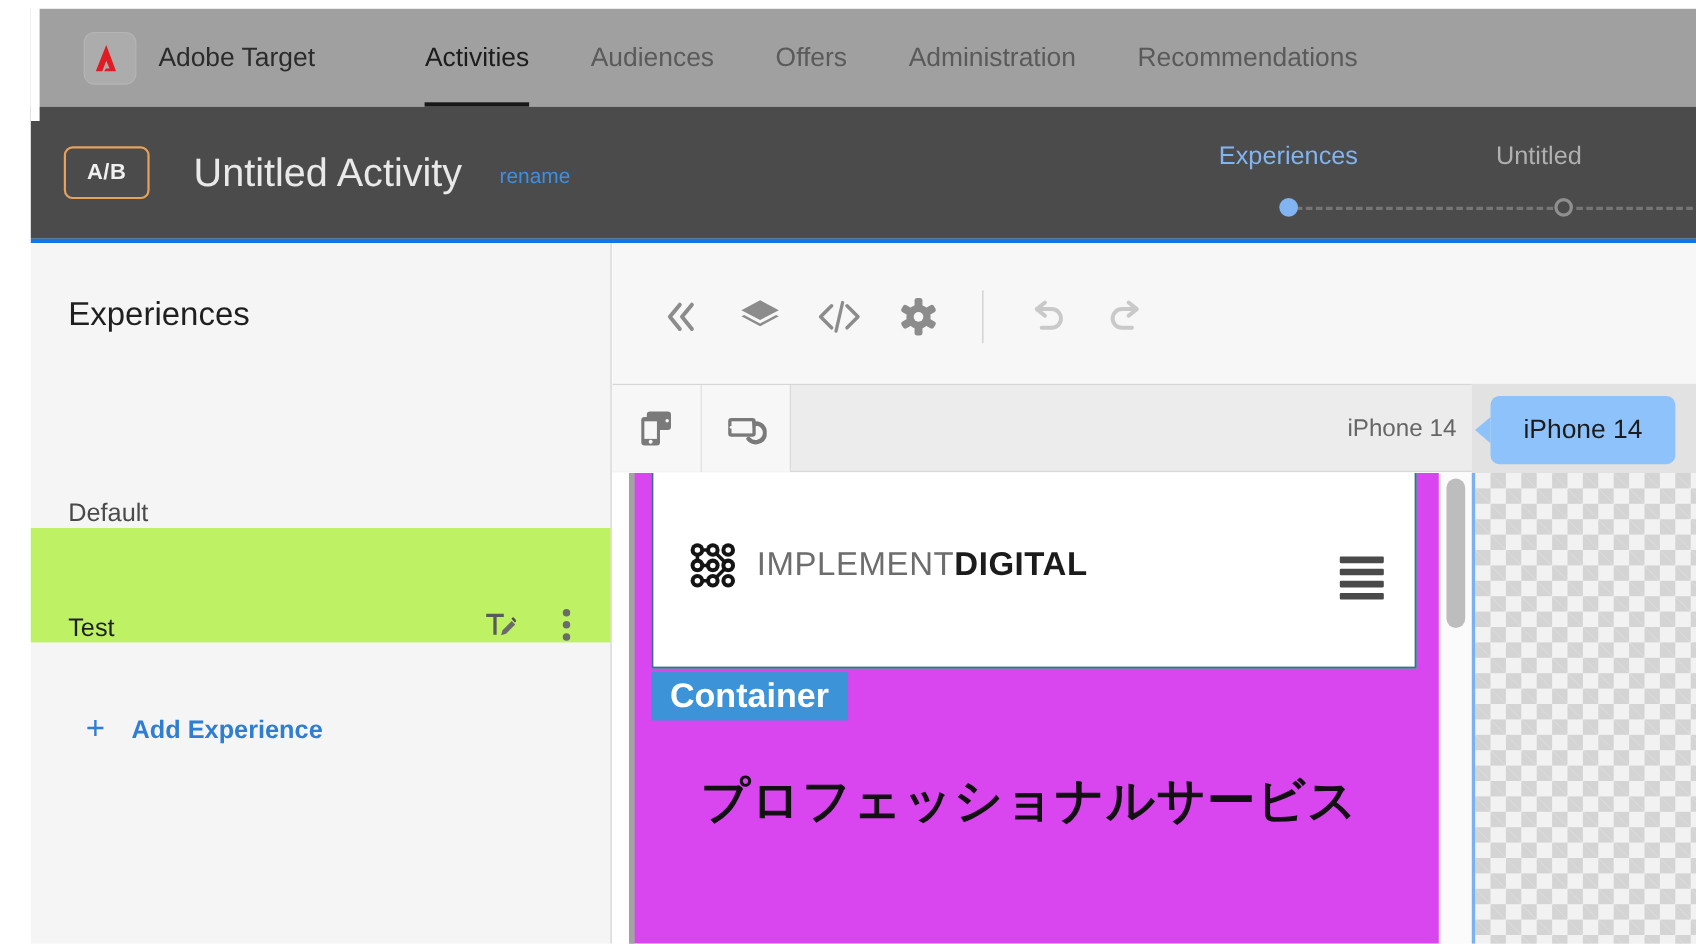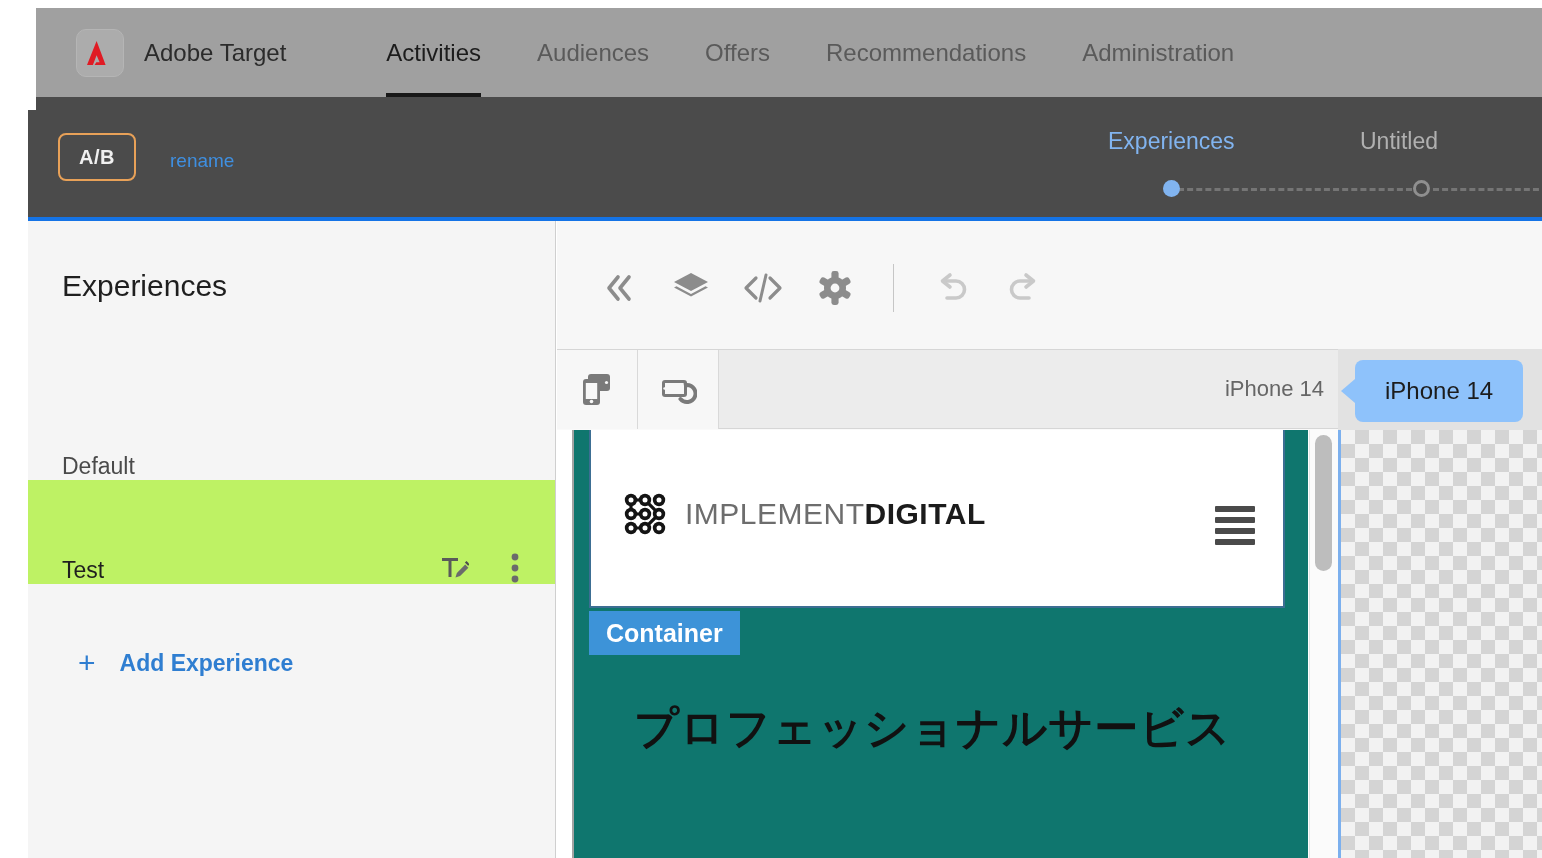--- a/index.html
+++ b/index.html
@@ -317,22 +317,22 @@
     position: absolute;
     left: 0; top: 209px;
     width: 781px; height: 428px;
     background: #ffffff;
     overflow: hidden;
   }
   .preview-page {
     position: absolute;
     left: 15px; top: 0;
     width: 736px; height: 428px;
-    background: #0f766e;
-    border-left: 2px solid #a3a3a3;
+    background: #d946ef;
+    border-left: 5px solid #a3a3a3;
   }
   .sel-box {
     position: absolute;
     left: 15px; top: -2px;
     width: 696px; height: 180px;
     border: 2px solid #3c6e93;
     background: #ffffff;
   }
   .site-logo {
     position: absolute;
@@ -363,21 +363,21 @@
     background: #4a4a4a;
     border-radius: 1px;
   }
   .container-tag {
     position: absolute;
     left: 15px; top: 181px;
     height: 44px;
     padding: 4px 17px;
     background: #3d93d8;
     color: #ffffff;
-    font-size: 25px;
+    font-size: 31px;
     font-weight: bold;
     display: flex;
     align-items: center;
     white-space: nowrap;
   }
   .jp-heading {
     position: absolute;
     left: 60px; top: 269px;
     font-size: 44px;
     font-weight: bold;
@@ -476,30 +476,31 @@
       <div class="navtab active">
         <span>Activities</span>
       </div>
       <div class="navtab">
         <span>Audiences</span>
       </div>
       <div class="navtab">
         <span>Offers</span>
       </div>
       <div class="navtab">
+        <span>Administration</span>
+      </div>
+      <div class="navtab">
         <span>Recommendations</span>
-      </div>
-      <div class="navtab">
-        <span>Administration</span>
       </div>
     </div>
   </div>
 
   <div class="actheader">
     <div class="ab-badge">A/B</div>
+    <div class="act-title">Untitled Activity</div>
     <div class="act-rename">rename</div>
   </div>
 
   <div class="steps">
     <div class="step current step-s1">Experiences</div>
     <div class="step upcoming step-s2">Untitled</div>
 
     <div class="steptrack">
       <div class="dash-line dash-a"></div>
       <div class="dash-line dash-b"></div>

